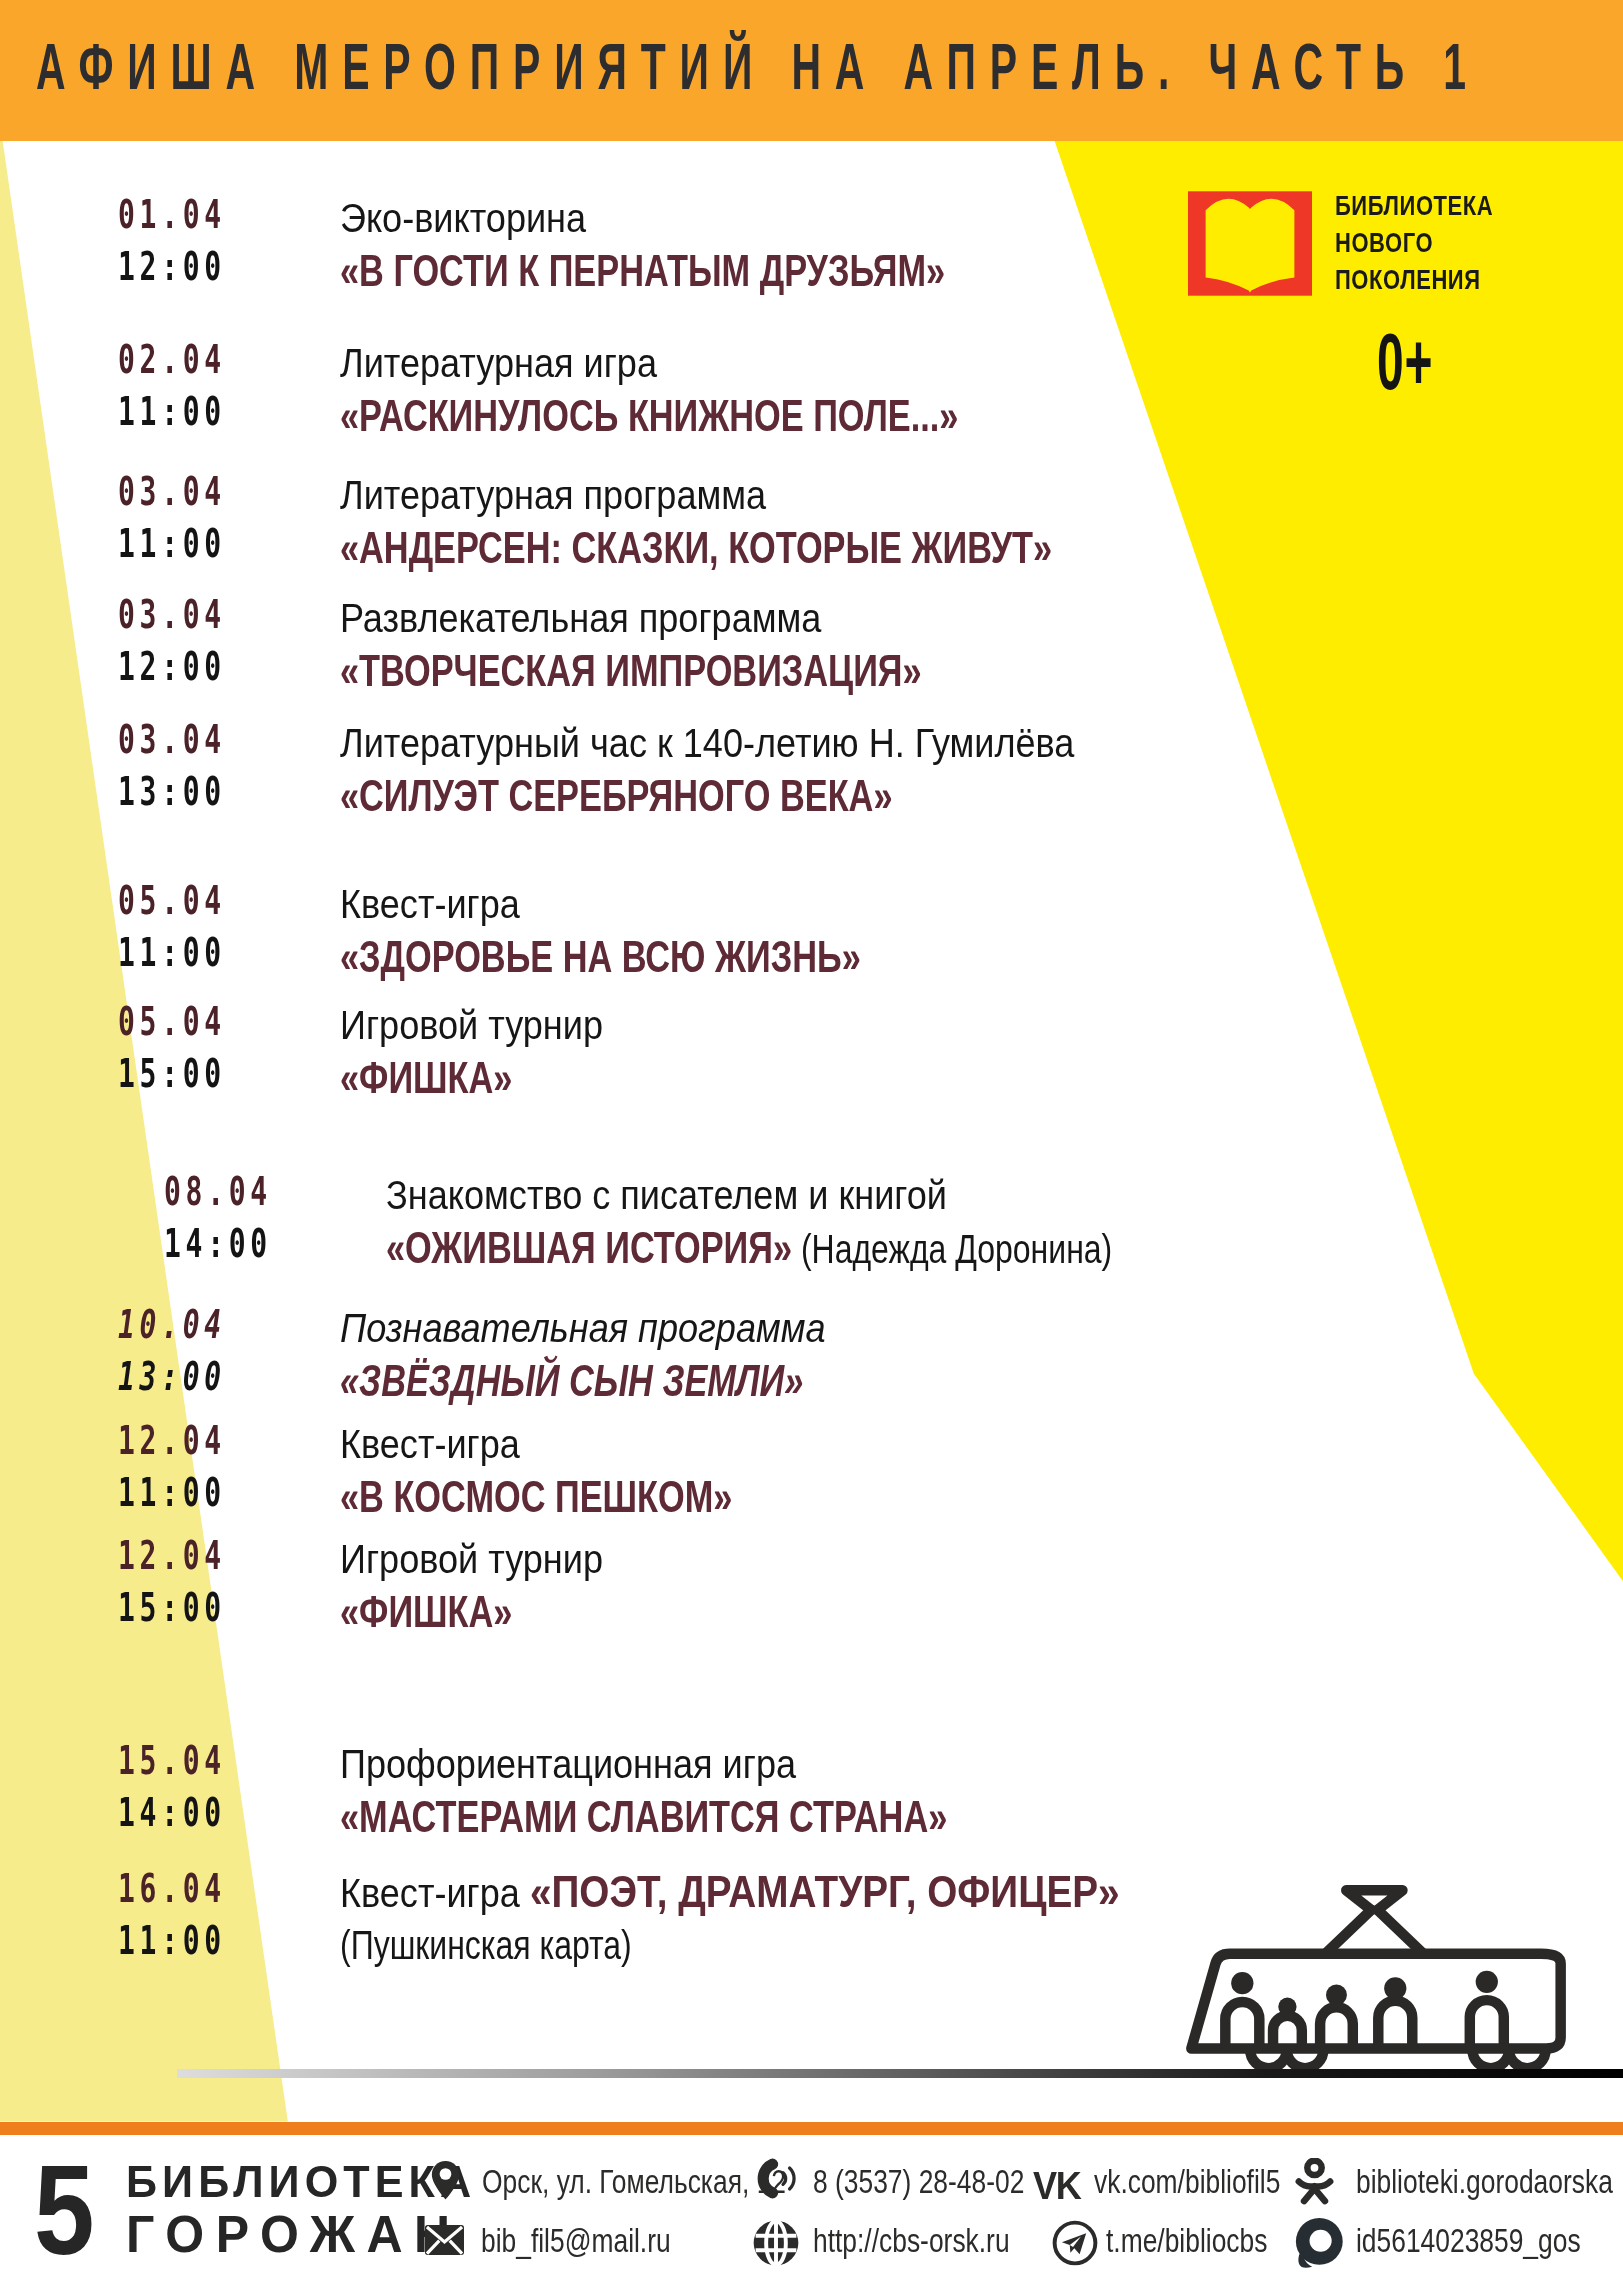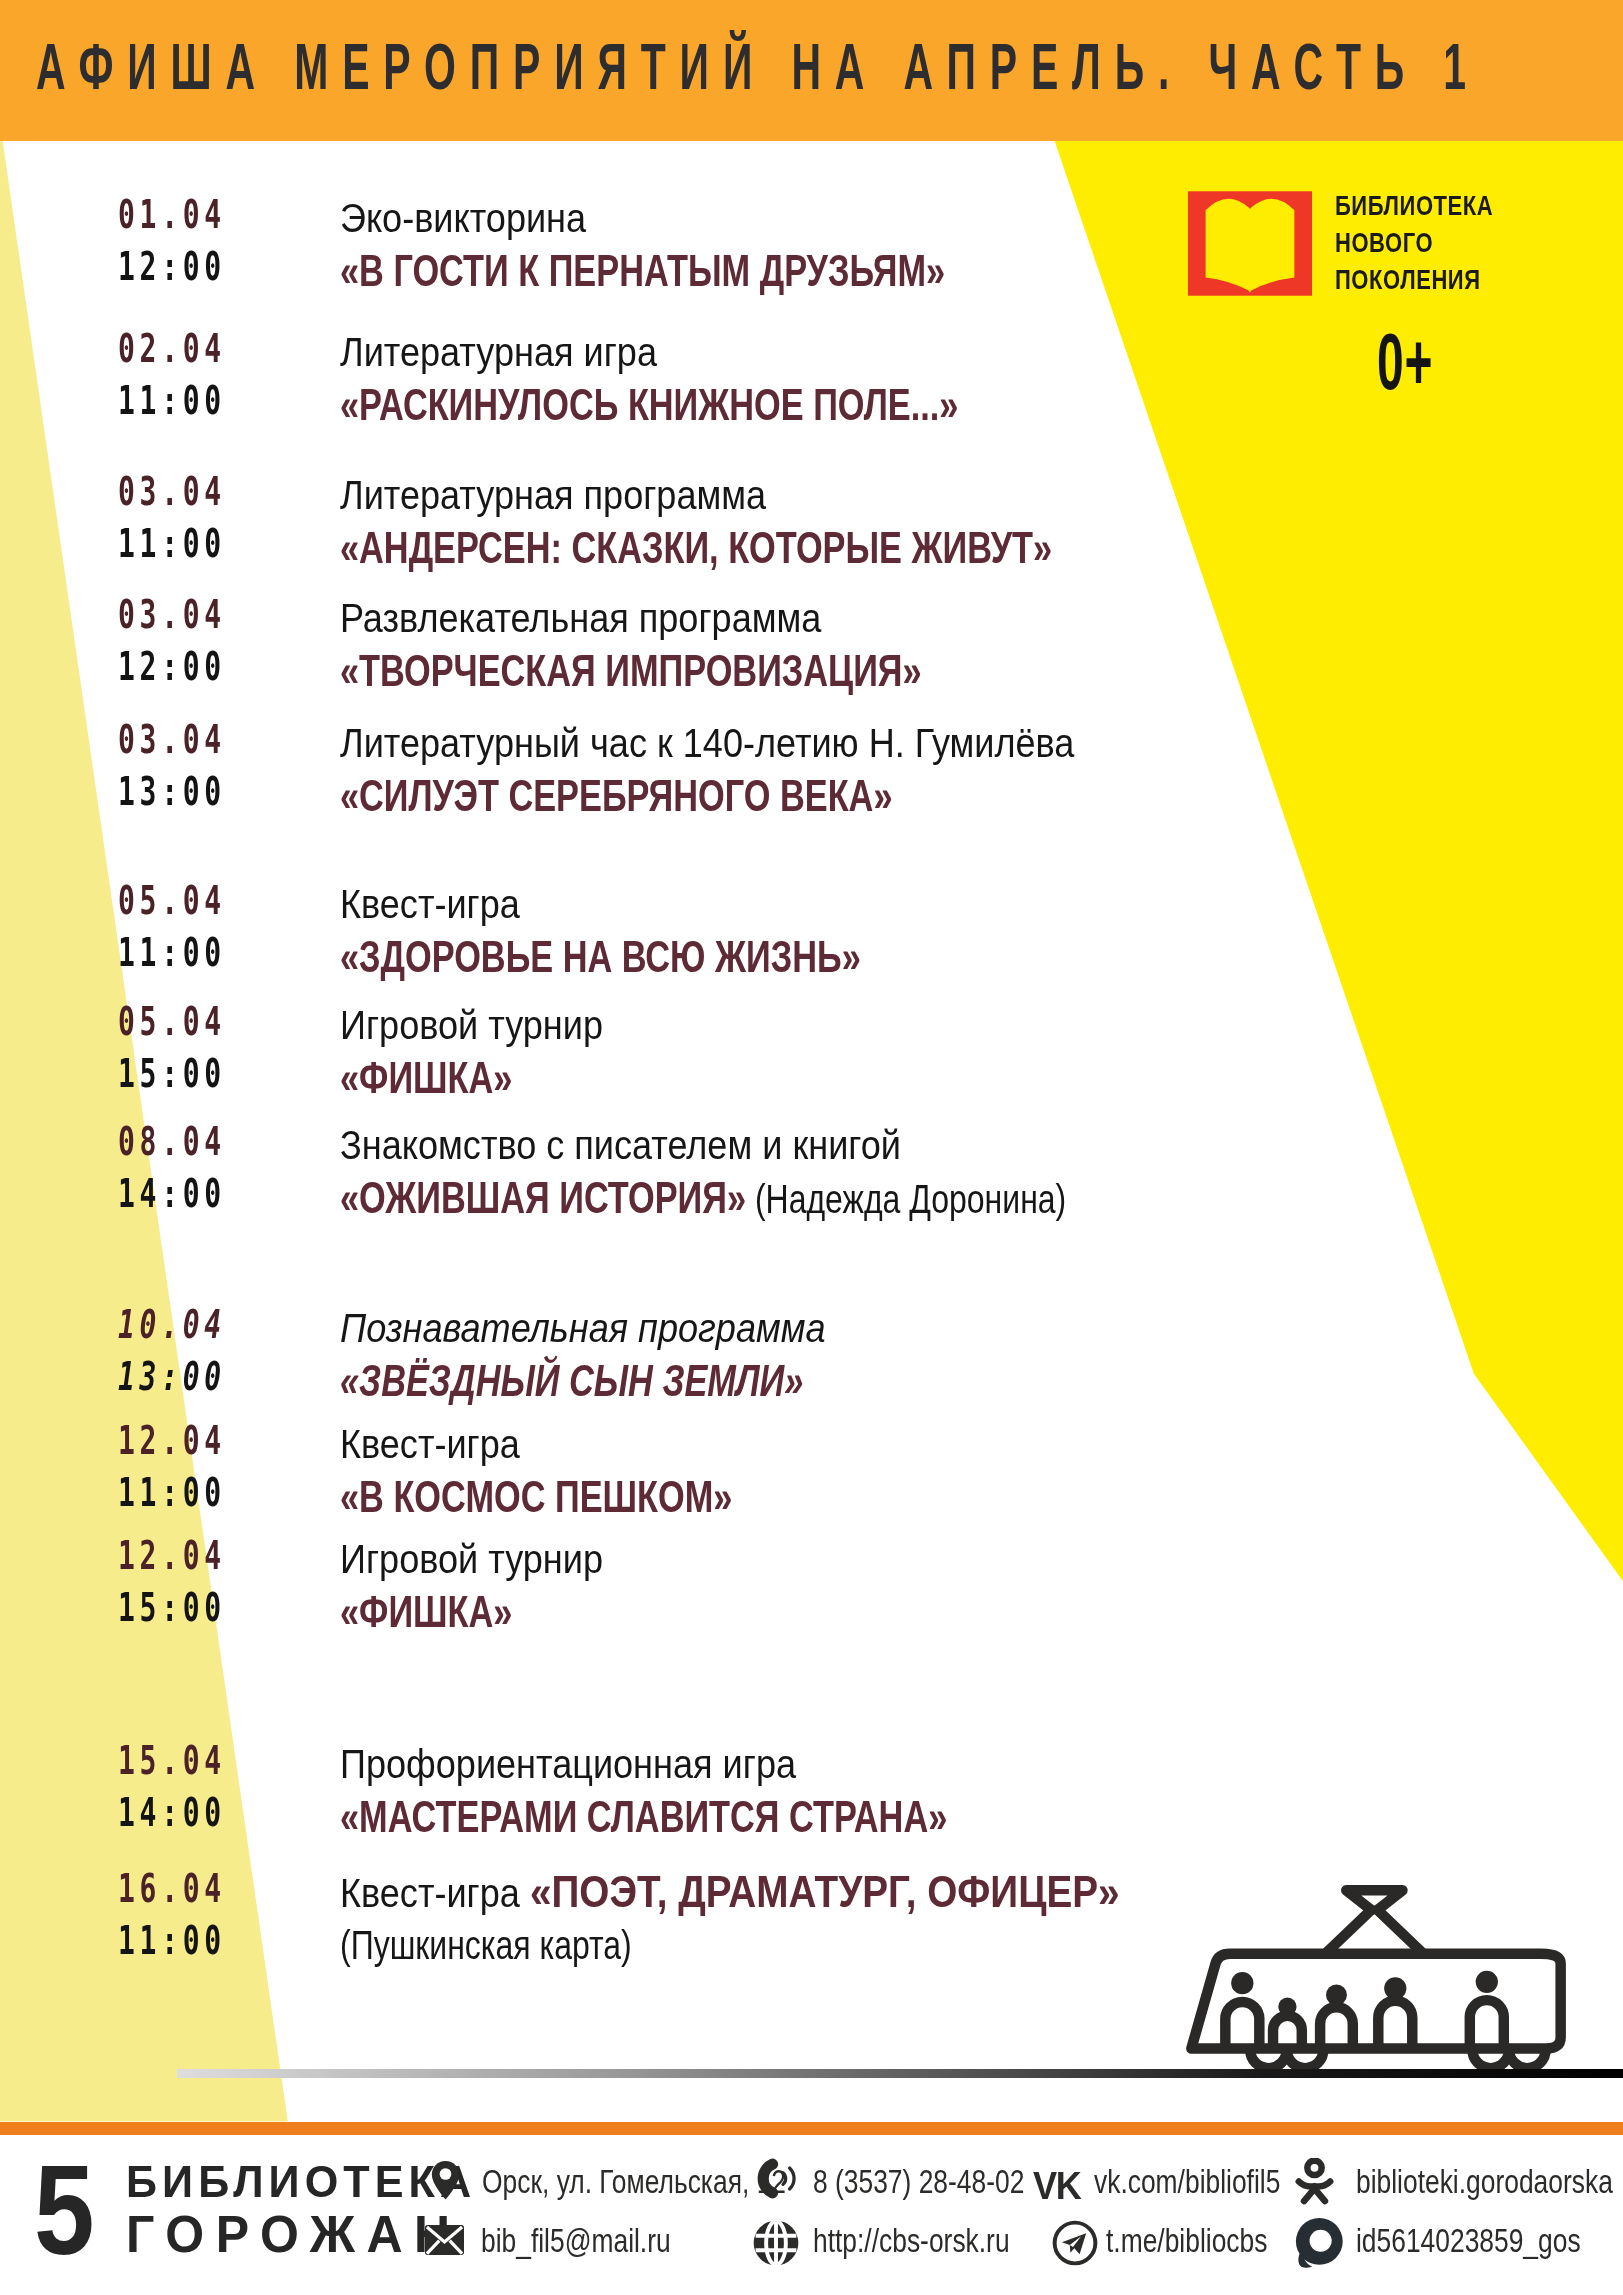--- a/index.html
+++ b/index.html
@@ -89,21 +89,21 @@
   <div class="abs age-badge">0+</div>
 
   <div id="events">
     <div class="ev" style="top: 195px;">
       <div class="ev-date">01.04</div>
       <div class="ev-time">12:00</div>
       <div class="ev-l1"><span>Эко-викторина</span></div>
       <div class="ev-l2"><b>«В ГОСТИ К ПЕРНАТЫМ ДРУЗЬЯМ»</b></div>
     </div>
 
-    <div class="ev" style="top: 329px;">
+    <div class="ev" style="top: 340px;">
       <div class="ev-date">02.04</div>
       <div class="ev-time">11:00</div>
       <div class="ev-l1"><span>Литературная игра</span></div>
       <div class="ev-l2"><b>«РАСКИНУЛОСЬ КНИЖНОЕ ПОЛЕ...»</b></div>
     </div>
 
     <div class="ev" style="top: 472px;">
       <div class="ev-date">03.04</div>
       <div class="ev-time">11:00</div>
       <div class="ev-l1"><span>Литературная программа</span></div>
@@ -131,21 +131,21 @@
       <div class="ev-l2"><b>«ЗДОРОВЬЕ НА ВСЮ ЖИЗНЬ»</b></div>
     </div>
 
     <div class="ev" style="top: 1002px;">
       <div class="ev-date">05.04</div>
       <div class="ev-time">15:00</div>
       <div class="ev-l1"><span>Игровой турнир</span></div>
       <div class="ev-l2"><b>«ФИШКА»</b></div>
     </div>
 
-    <div class="ev" style="top: 1122px;">
+    <div class="ev" style="top: 1172px; margin-left: 46px;">
       <div class="ev-date">08.04</div>
       <div class="ev-time">14:00</div>
       <div class="ev-l1"><span>Знакомство с писателем и книгой</span></div>
       <div class="ev-l2"><b>«ОЖИВШАЯ ИСТОРИЯ»</b><span> (Надежда Доронина)</span></div>
     </div>
 
     <div class="ev" style="top: 1305px; font-style: italic;">
       <div class="ev-date">10.04</div>
       <div class="ev-time">13:00</div>
       <div class="ev-l1"><span>Познавательная программа</span></div>

